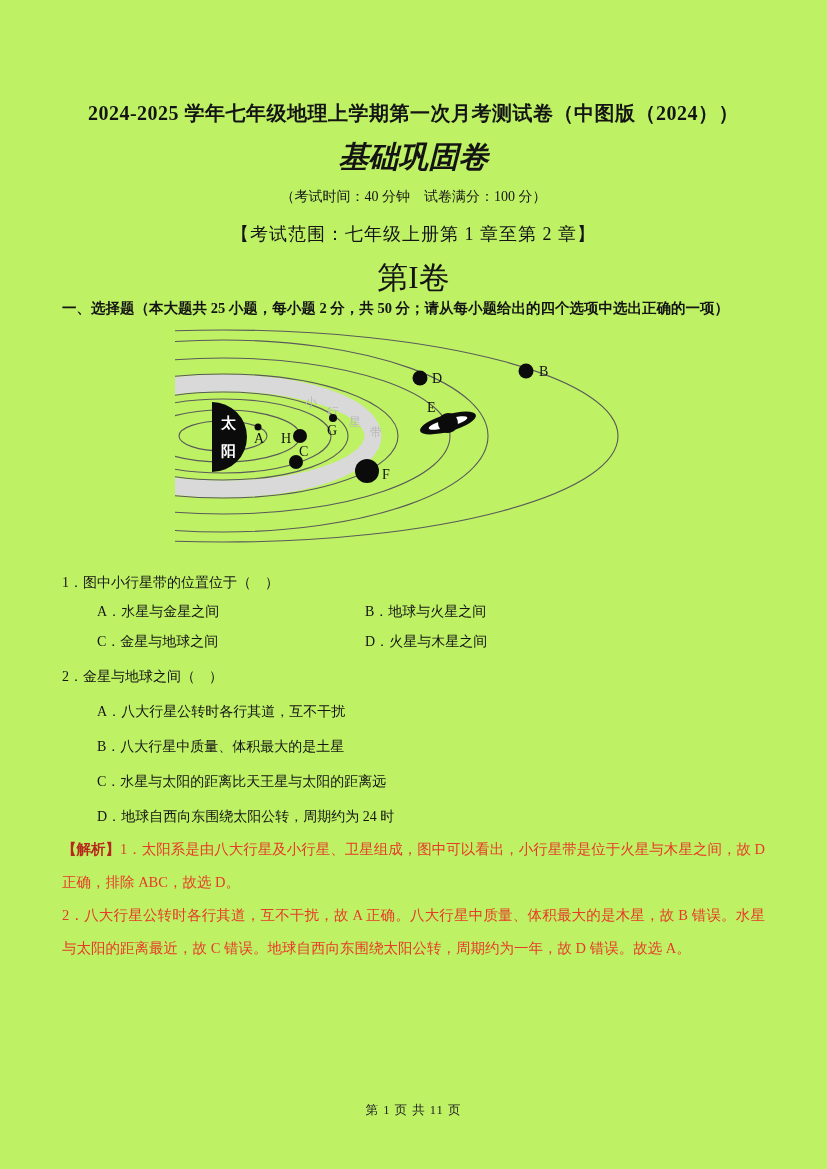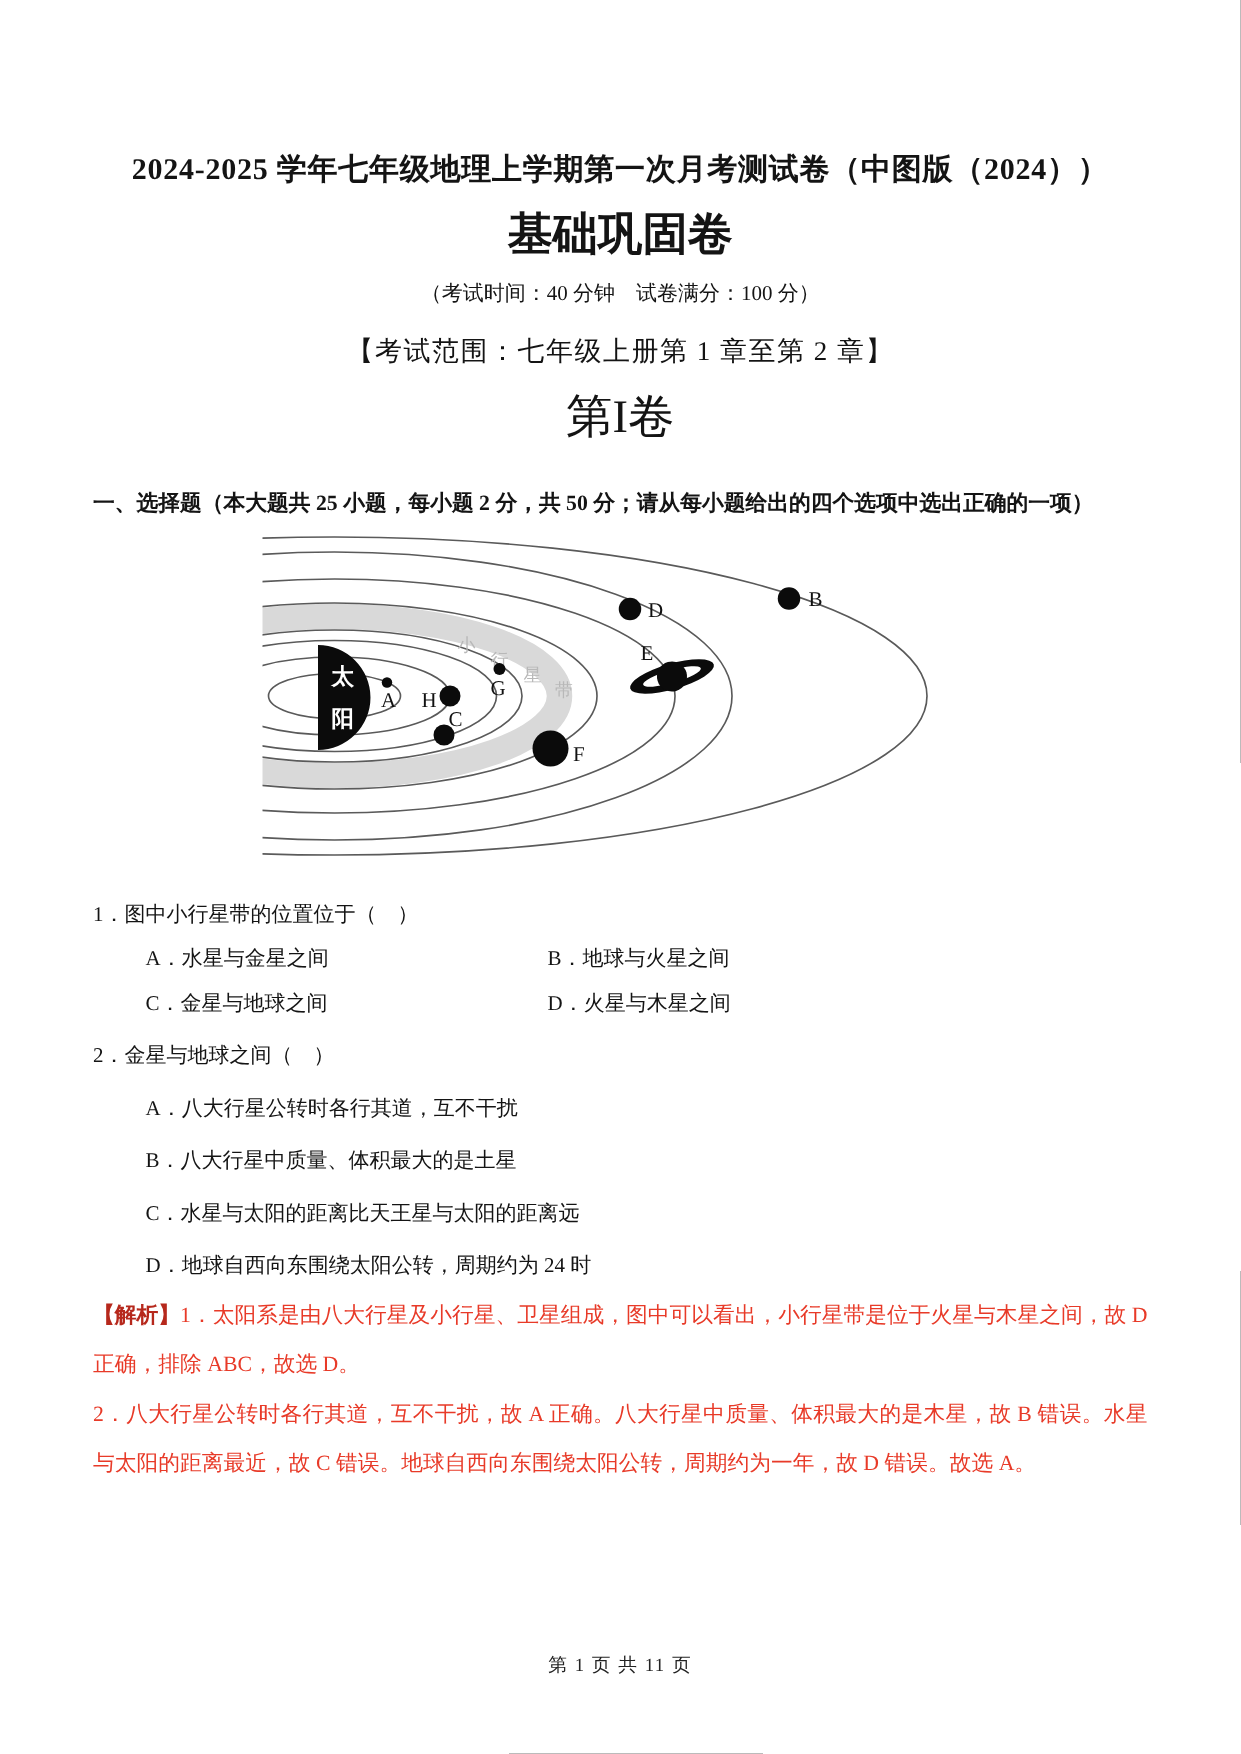--- a/index.html
+++ b/index.html
@@ -1,33 +1,33 @@
 <!DOCTYPE html>
 <html><head>
 <meta charset="utf-8">
 <style>
   html,body { margin:0; padding:0; background:#888; }
   .page {
     position:relative;
     width:827px; height:1169px;
     margin:0 auto;
-    background:#ffffff;
+    background:#bef264;
     color:#141414;
     font-family:"Liberation Serif","DejaVu Serif",serif;
     overflow:hidden;
   }
   .content { padding:100px 62px 0 62px; }
 
   .title1 { font-size:20px; font-weight:bold; text-align:center; line-height:27px; letter-spacing:.5px; }
-  .subtitle { font-size:30px; font-weight:bold; text-align:center; margin-top:12px; line-height:36px; }
+  .subtitle { font-size:30px; font-weight:bold; text-align:center; margin-top:12px; line-height:36px;font-style:italic; }
   .meta { font-size:14px; text-align:center; margin-top:12px; line-height:19px; }
   .scope { font-size:18px; text-align:center; margin-top:16px; line-height:24px; letter-spacing:1px; }
   .part-title { font-size:31px; text-align:center; margin-top:12px; line-height:40px; }
 
-  .section-heading { font-size:14.5px; font-weight:bold; margin-top:28px; line-height:20px; }
+  .section-heading { font-size:14.5px; font-weight:bold; margin-top:0; line-height:20px; }
   .passage { font-size:14.5px; line-height:31px; text-indent:2em; margin-top:6px; text-align:justify; }
 
   .figure-wrap { margin:4px 0 0 113px; width:455px; height:248px; }
   .figure-wrap svg { display:block; }
   .orbit { fill:none; stroke:#5a5a5a; stroke-width:1.1; }
   .belt  { fill:none; stroke:#d9d9d9; stroke-width:17; }
   .planet { fill:#0b0b0b; }
   .plabel { font-family:"Liberation Serif","DejaVu Serif",serif; font-size:14px; fill:#111; }
   .belt-char { font-size:12px; fill:#b8b8b8; }
   .sun-char { font-size:15px; font-weight:bold; fill:#ffffff; }

